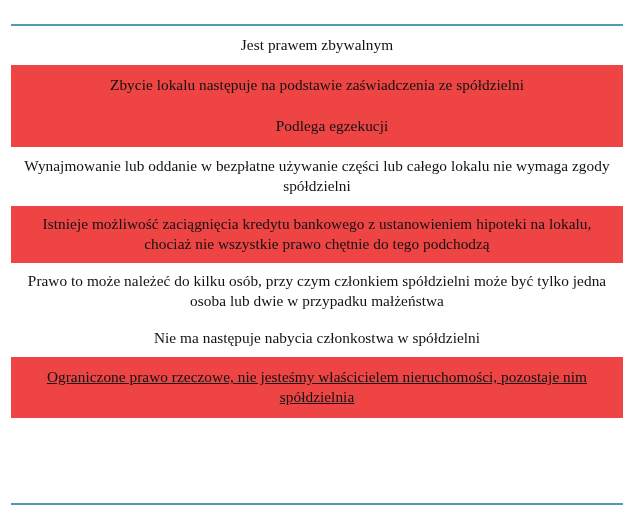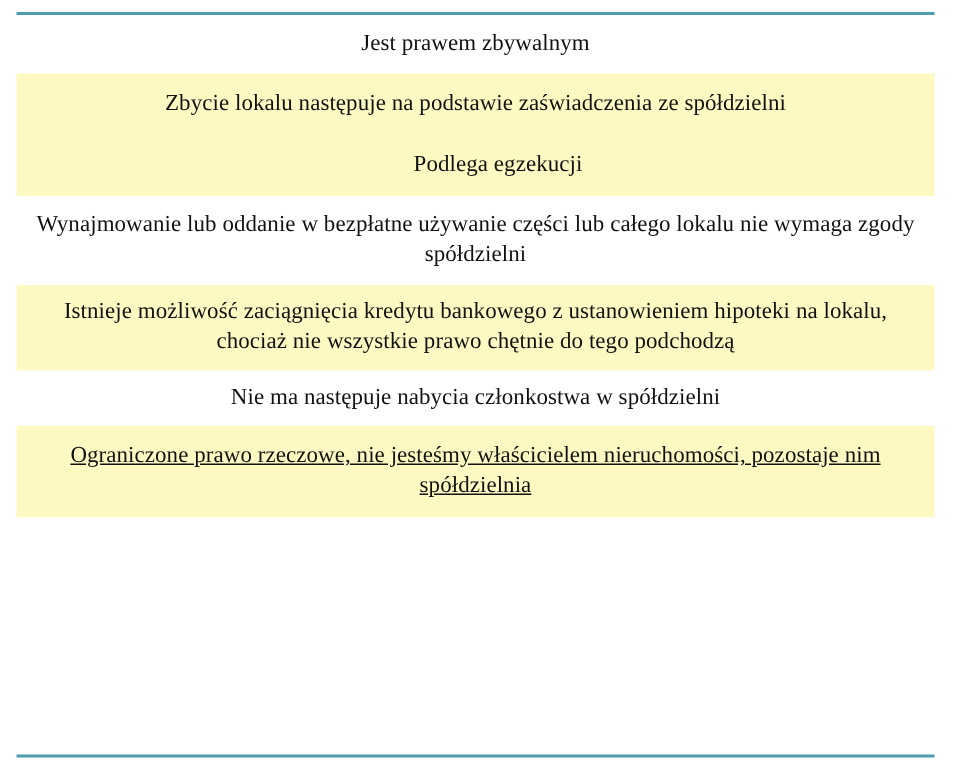--- a/index.html
+++ b/index.html
@@ -11,21 +11,21 @@
   body {
     width: 635px;
     height: 519px;
     overflow: hidden;
     font-family: "Liberation Serif", "DejaVu Serif", serif;
   }
 
   #table-wrap {
     position: absolute;
     left: 11px;
-    top: 8px;
+    top: 24px;
     width: 612px;
   }
 
   .rule {
     height: 0;
     border-top: 2px solid #4d9cb2;
     width: 100%;
   }
   .rule-bottom {
     position: absolute;
@@ -47,21 +47,21 @@
     vertical-align: middle;
     color: #111111;
     font-size: 15.3px;
     line-height: 1.30;
     padding: 5px 10px 6px 10px;
     border: 0;
     letter-spacing: 0.05px;
   }
 
   tr.row-white td { background: #ffffff; }
-  tr.row-blue  td { background: #fef9c3; }
+  tr.row-blue  td { background: #ef4444; }
 
   
   tr.h1 td { height: 28px; }
   tr.h2 td { height: 30px; }
   tr.h3 td { height: 26px; }
   tr.h4 td { height: 30px; padding-left: 40px; }
   tr.h5 td { height: 48px; }
   tr.h6 td { height: 46px; }
   tr.h7 td { height: 46px; }
   tr.h8 td { height: 70px; }
@@ -85,20 +85,23 @@
       </tr>
       <tr class="row-blue h4">
         <td>Podlega egzekucji</td>
       </tr>
       <tr class="row-white h5">
         <td>Wynajmowanie lub oddanie w bezpłatne używanie części lub całego lokalu nie wymaga zgody spółdzielni</td>
       </tr>
       <tr class="row-blue h6">
         <td>Istnieje możliwość zaciągnięcia kredytu bankowego z ustanowieniem hipoteki na lokalu, chociaż nie wszystkie prawo chętnie do tego podchodzą</td>
       </tr>
+      <tr class="row-white h7">
+        <td>Prawo to może należeć do kilku osób, przy czym członkiem spółdzielni może być tylko jedna osoba lub dwie w przypadku małżeństwa</td>
+      </tr>
       <tr class="row-white h9">
         <td>Nie ma następuje nabycia członkostwa w spółdzielni</td>
       </tr>
       <tr class="row-blue h10">
         <td>Ograniczone prawo rzeczowe, nie jesteśmy właścicielem nieruchomości, pozostaje nim spółdzielnia</td>
       </tr>
     </tbody>
   </table>
 
 </div>

